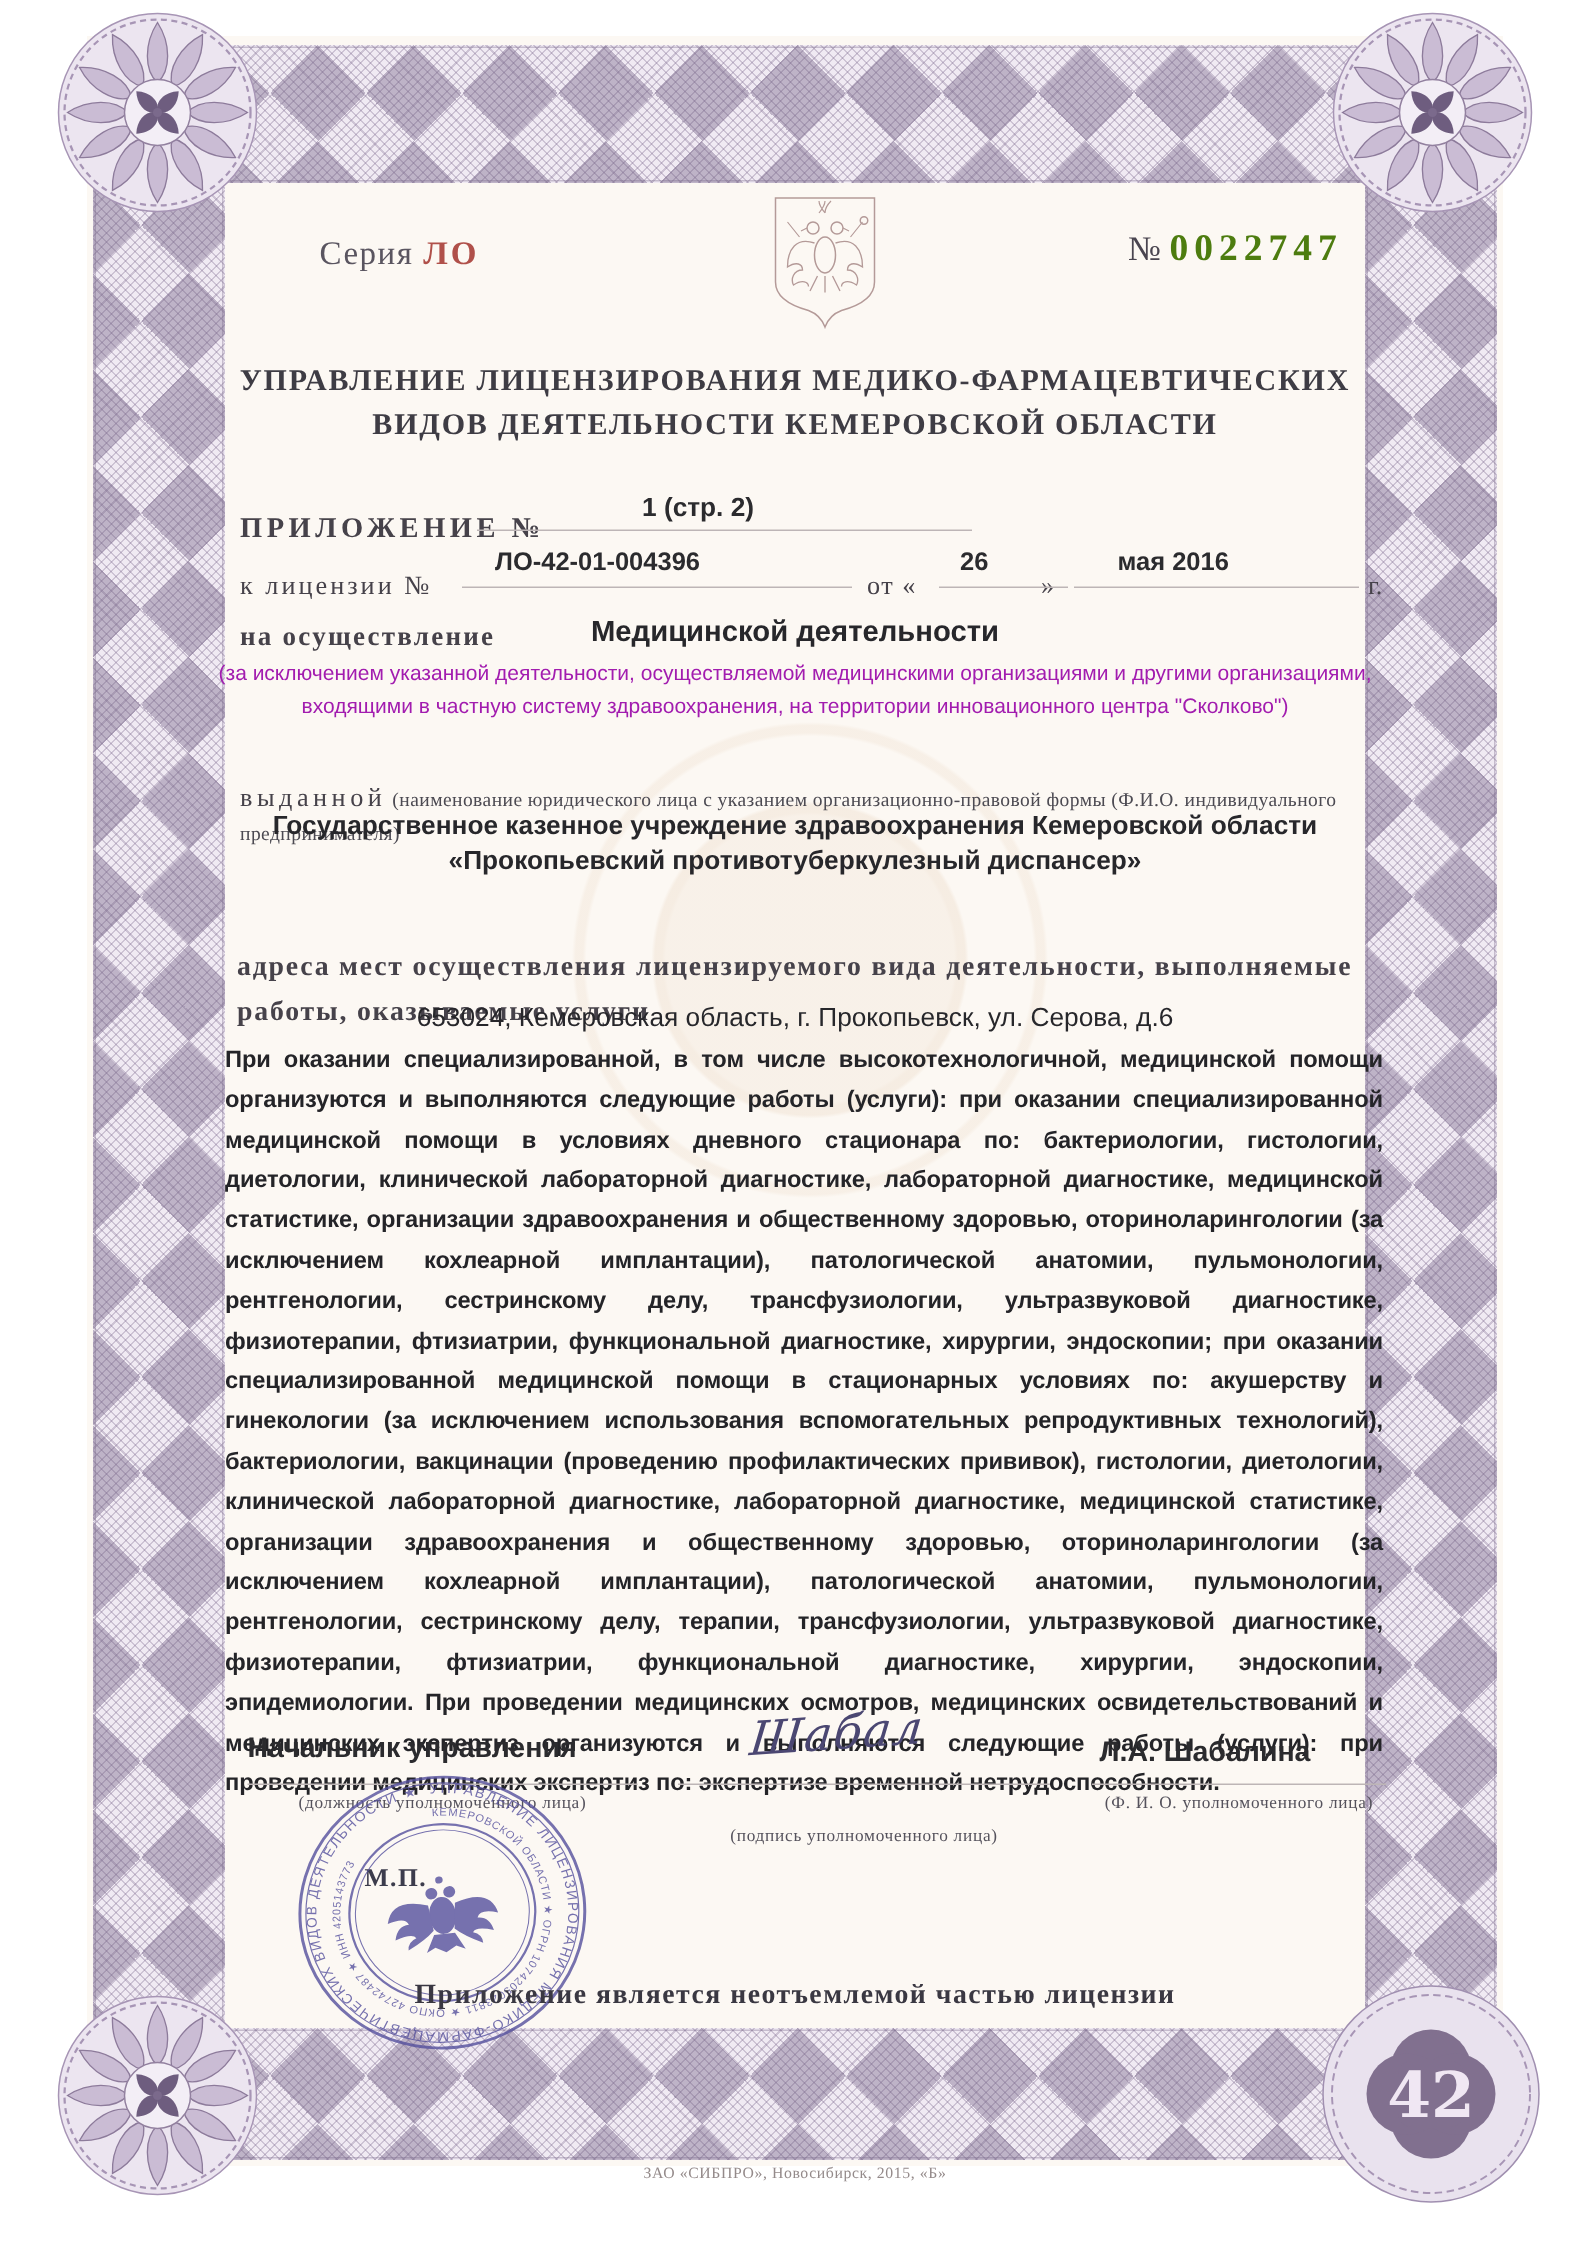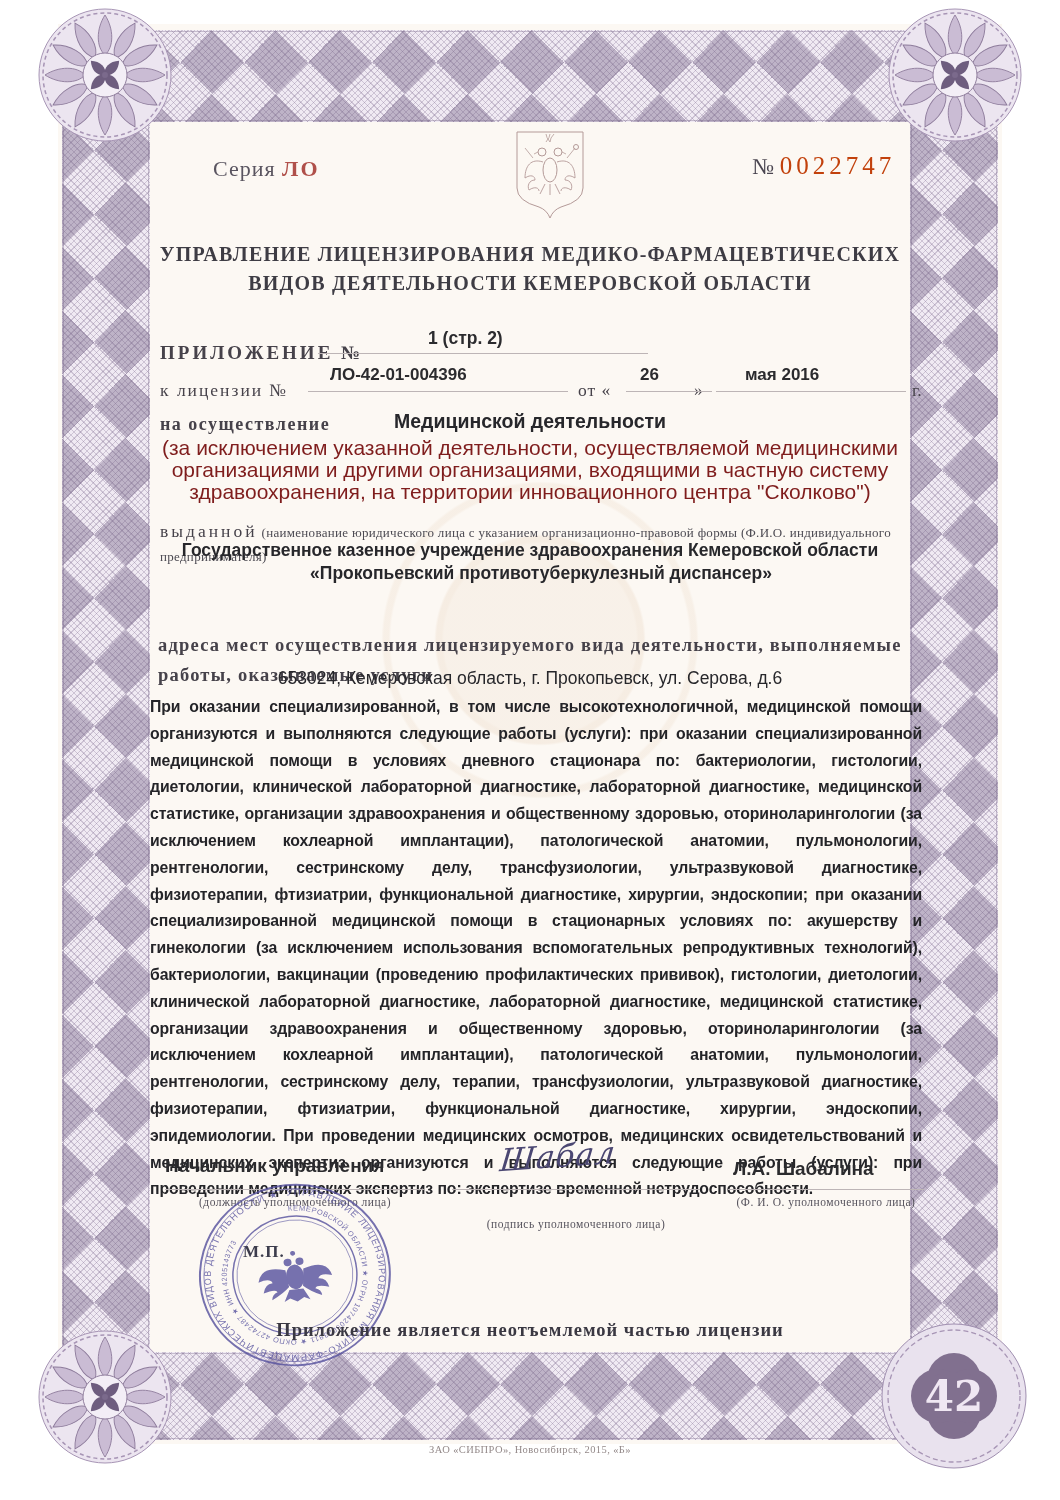--- a/index.html
+++ b/index.html
@@ -27,26 +27,26 @@
   .rosette.tr{left:881px;top:1px;}
   .rosette.bl{left:31px;top:1323px;}
   .badge42{position:absolute;left:878px;top:1320px;width:152px;height:152px;z-index:3;}
   
   .lbl{position:absolute;z-index:4;font-family:"Liberation Serif",serif;color:#46424a;margin-top:16px;}
   .val{position:absolute;z-index:4;font-family:"Liberation Sans",sans-serif;font-weight:bold;color:#2b2b2e;}
   .uline{position:absolute;z-index:4;border-bottom:1.2px solid #bdb5b6;height:1px;}
   .series-row{position:absolute;left:213px;top:156px;z-index:4;font-size:22px;color:#5a5560;letter-spacing:1px;}
   .series-val{color:#b0504a;font-weight:bold;letter-spacing:2px;}
   .num-row{position:absolute;left:752px;top:152px;z-index:4;font-size:23px;color:#4a4550;}
-  .num-val{color:#c2410c;font-weight:normal;letter-spacing:4px;font-size:25px;}
+  .num-val{color:#4d7c0f;font-weight:bold;letter-spacing:4px;font-size:25px;}
   .authority{position:absolute;left:80px;width:900px;z-index:4;text-align:center;font-weight:bold;
              font-size:20px;letter-spacing:1.2px;color:#3e3c44;}
   .center-sans{position:absolute;left:130px;width:800px;text-align:center;z-index:4;
                font-family:"Liberation Sans",sans-serif;}
-  .note-sans{font-size:21px;line-height:22px;color:#7f1d1d;}
+  .note-sans{font-size:14px;line-height:22px;color:#a21caf;}
   .small-serif{font-size:13px;color:#4c4a52;letter-spacing:.3px;font-weight:normal;}
   .works{position:absolute;left:150px;top:694px;width:772px;z-index:4;
          font-family:"Liberation Sans",sans-serif;font-weight:bold;font-size:15.8px;line-height:26.8px;
          text-align:justify;color:#242428;letter-spacing:-0.1px;}
   .cap{position:absolute;z-index:4;font-size:11.5px;color:#55525c;text-align:center;letter-spacing:.5px;}
   .sig-script{position:absolute;left:500px;top:1138px;z-index:4;font-family:"DejaVu Serif",serif;
               font-style:italic;font-size:31px;color:#4b4772;transform:rotate(-4deg) skewX(-10deg);
               letter-spacing:1px;}
   .mp{position:absolute;left:243px;top:1242px;z-index:4;font-weight:bold;font-size:17px;color:#3c3c4c;letter-spacing:1px;}
   .stamp{position:absolute;left:188px;top:1178px;z-index:5;opacity:.8;transform:rotate(-6deg) scale(1,.95);}
@@ -167,21 +167,21 @@
   <div class="center-sans" style="top:410px;font-size:19.5px;font-weight:bold;color:#27272b;">Медицинской деятельности</div>
 
   <div class="center-sans note-sans" style="top:437px;">(за исключением указанной деятельности, осуществляемой медицинскими организациями и другими организациями, входящими в частную систему здравоохранения, на территории инновационного центра "Сколково")</div>
 
   <div class="lbl" style="left:160px;top:504px;width:760px;line-height:23px;">
     <span style="font-size:17.5px;letter-spacing:3px;font-weight:normal;">выданной</span>
     <span class="small-serif">(наименование юридического лица с указанием организационно-правовой формы (Ф.И.О. индивидуального предпринимателя)</span>
   </div>
 
   <div class="center-sans" style="top:540px;font-size:17.5px;font-weight:bold;color:#27272b;text-align:center;">Государственное казенное учреждение здравоохранения Кемеровской области</div>
-  <div class="center-sans" style="top:563px;font-size:17.5px;font-weight:bold;color:#27272b;margin-left:11px;">«Прокопьевский противотуберкулезный диспансер»</div>
+  <div class="center-sans" style="top:563px;font-size:17.5px;font-weight:bold;color:#27272b;">«Прокопьевский противотуберкулезный диспансер»</div>
 
   <div class="lbl" style="left:158px;top:614px;width:772px;font-size:18.5px;font-weight:bold;letter-spacing:1.2px;line-height:30px;">адреса мест осуществления лицензируемого вида деятельности, выполняемые работы, оказываемые услуги</div>
 
   <div class="center-sans" style="top:668px;font-size:17.5px;font-weight:normal;color:#27272b;">653024, Кемеровская область, г. Прокопьевск, ул. Серова, д.6</div>
 
   <div class="works">При оказании специализированной, в том числе высокотехнологичной, медицинской помощи организуются и выполняются следующие работы (услуги): при оказании специализированной медицинской помощи в условиях дневного стационара по: бактериологии, гистологии, диетологии, клинической лабораторной диагностике, лабораторной диагностике, медицинской статистике, организации здравоохранения и общественному здоровью, оториноларингологии (за исключением кохлеарной имплантации), патологической анатомии, пульмонологии, рентгенологии, сестринскому делу, трансфузиологии, ультразвуковой диагностике, физиотерапии, фтизиатрии, функциональной диагностике, хирургии, эндоскопии; при оказании специализированной медицинской помощи в стационарных условиях по: акушерству и гинекологии (за исключением использования вспомогательных репродуктивных технологий), бактериологии, вакцинации (проведению профилактических прививок), гистологии, диетологии, клинической лабораторной диагностике, лабораторной диагностике, медицинской статистике, организации здравоохранения и общественному здоровью, оториноларингологии (за исключением кохлеарной имплантации), патологической анатомии, пульмонологии, рентгенологии, сестринскому делу, терапии, трансфузиологии, ультразвуковой диагностике, физиотерапии, фтизиатрии, функциональной диагностике, хирургии, эндоскопии, эпидемиологии. При проведении медицинских осмотров, медицинских освидетельствований и медицинских экспертиз организуются и выполняются следующие работы (услуги): при проведении медицинских экспертиз по: экспертизе временной нетрудоспособности.</div>
 
   <div class="val" style="left:165px;top:1155px;font-size:19px;">Начальник управления</div>
   <div class="sig-script">Шабал</div>
   <div class="val" style="left:733px;top:1158px;font-size:19px;">Л.А. Шабалина</div>

